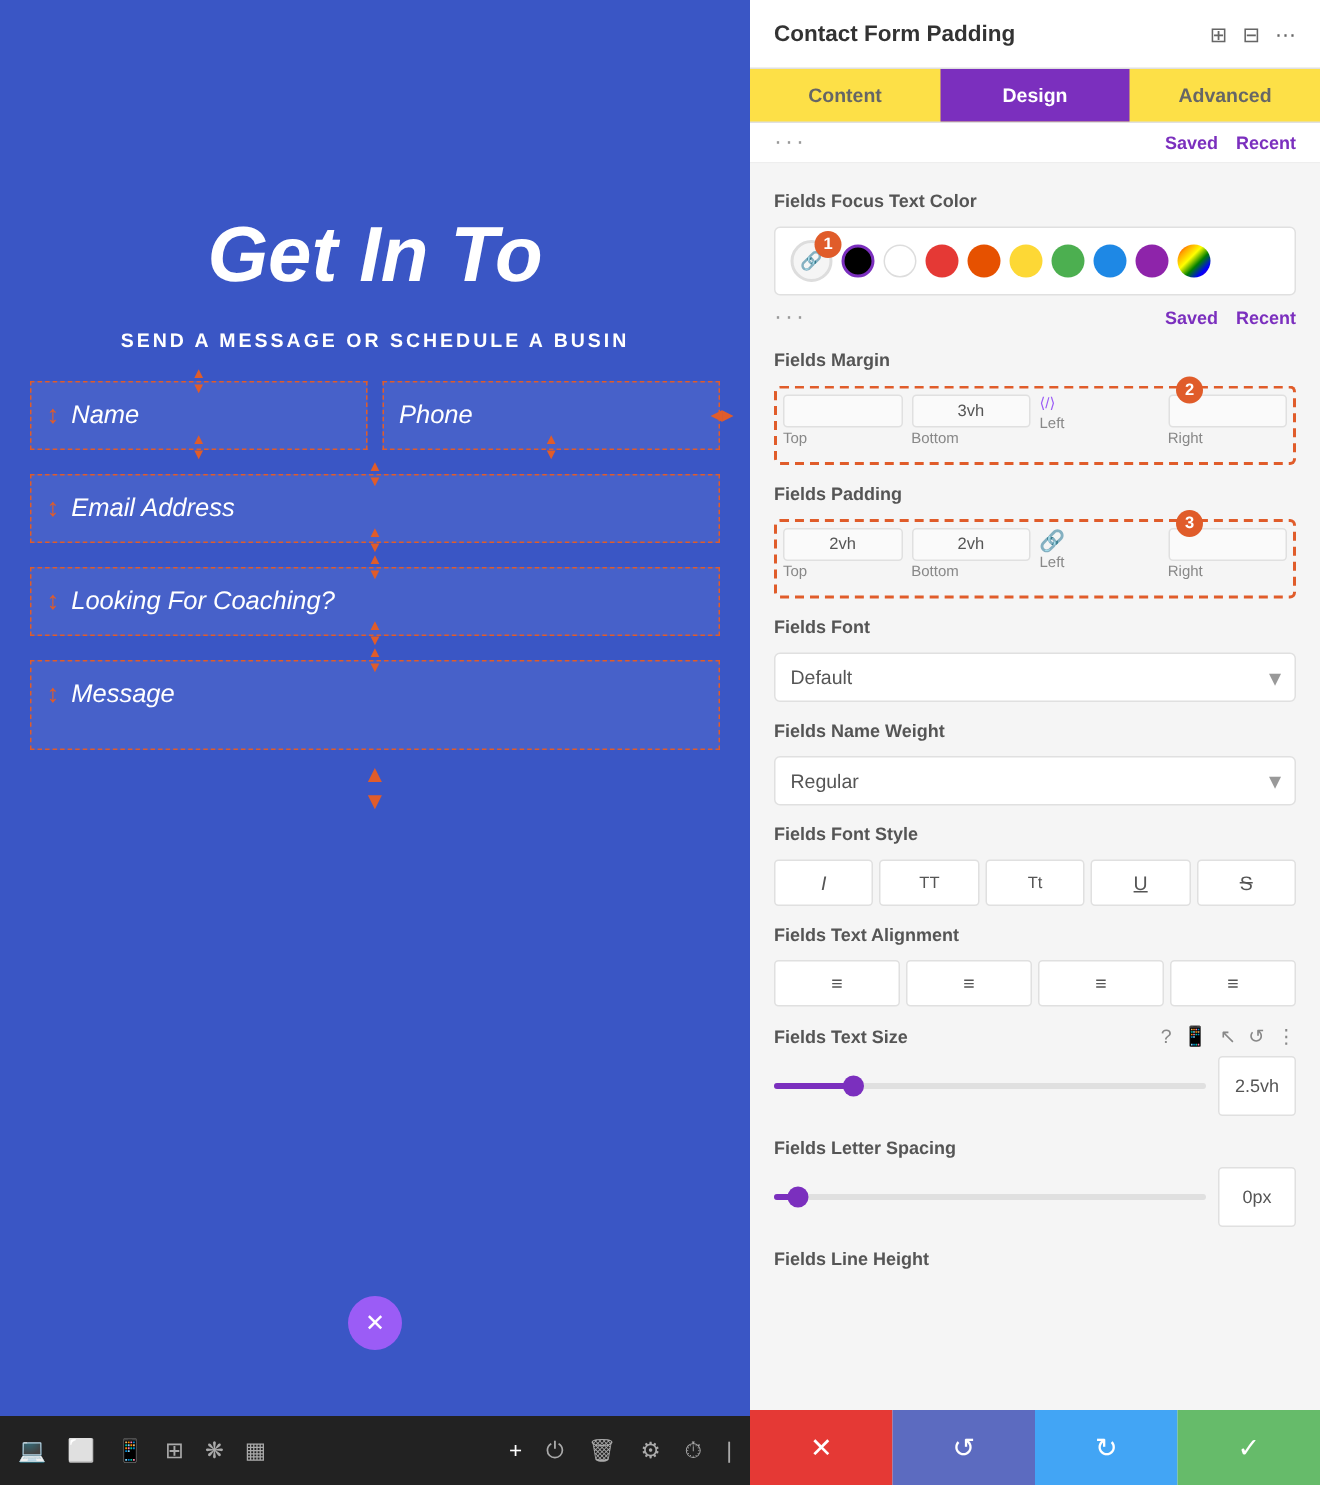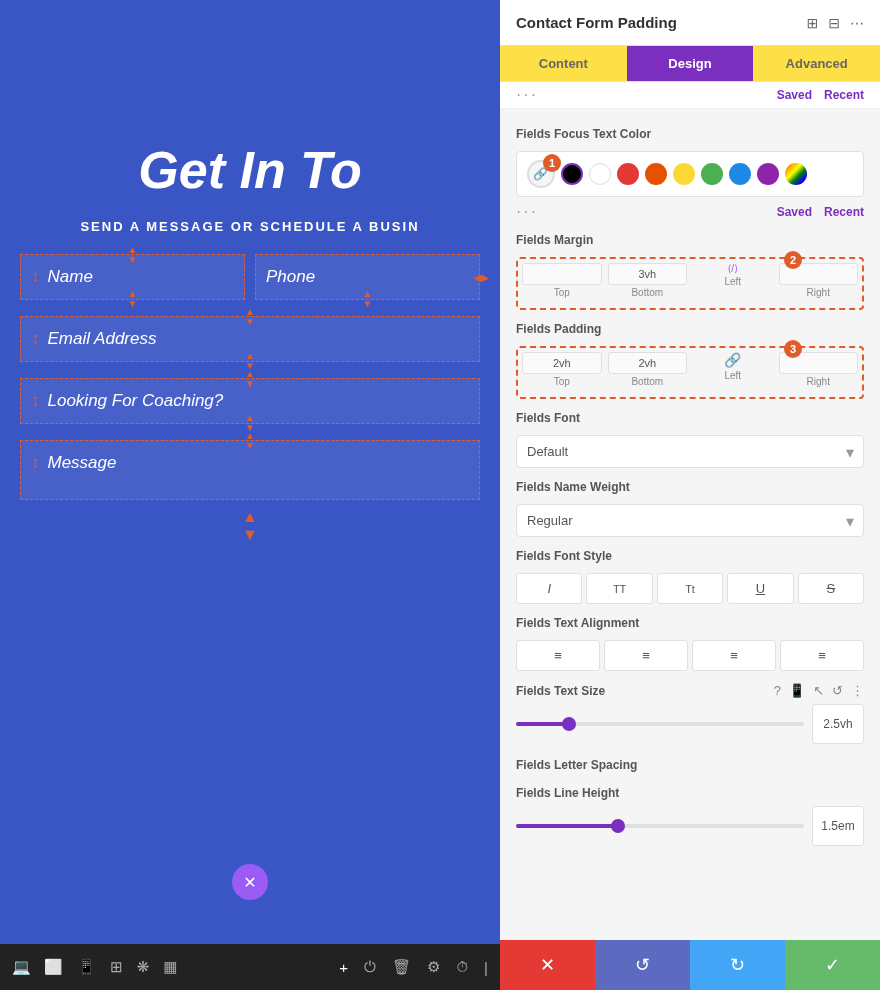--- a/index.html
+++ b/index.html
@@ -262,21 +262,21 @@
     .margin-inputs {
       display: grid;
       grid-template-columns: 1fr 1fr 1fr 1fr;
       gap: 6px;
       margin-bottom: 6px;
     }
 
     .margin-input-group {
       display: flex;
       flex-direction: column;
-      align-items: center;
+      align-items: flex-start;
       gap: 2px;
     }
 
     .margin-input {
       width: 100%;
       border: 1px solid #e0e0e0;
       border-radius: 3px;
       padding: 4px 6px;
       font-size: 11px;
       text-align: center;
@@ -739,32 +739,32 @@
           <div class="slider-thumb" style="left:16%;"></div>
         </div>
         <div class="slider-value-box">2.5vh</div>
       </div>
     </div>
 
     <div class="slider-section">
       <div class="slider-header">
         <span class="slider-label">Fields Letter Spacing</span>
       </div>
+      <div class="slider-row">
+        <div class="slider-track">
+          <div class="slider-fill" style="width:5%;"></div>
+          <div class="slider-thumb" style="left:3%;"></div>
+        </div>
+        <div class="slider-value-box">0px</div>
+      </div>
     </div>
 
     <div class="slider-section">
       <div class="slider-header">
         <span class="slider-label">Fields Line Height</span>
-      </div>
-      <div class="slider-row">
-        <div class="slider-track">
-          <div class="slider-fill" style="width:35%;"></div>
-          <div class="slider-thumb" style="left:33%;"></div>
-        </div>
-        <div class="slider-value-box">1.5em</div>
       </div>
     </div>
 
     <div style="height:20px;"></div>
   </div>
 
   <div class="action-bar">
     <div class="action-btn cancel">✕</div>
     <div class="action-btn undo">↺</div>
     <div class="action-btn redo">↻</div>

